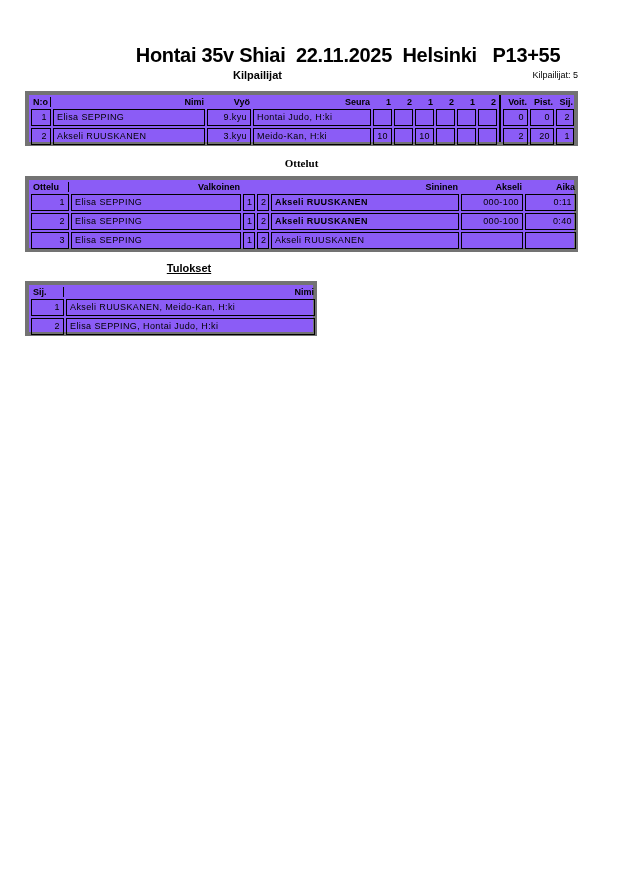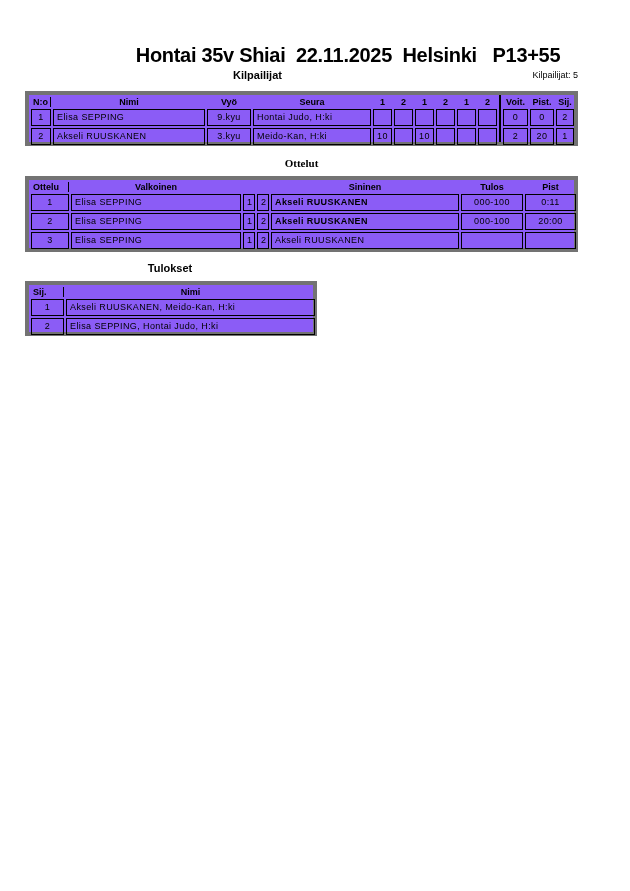--- a/index.html
+++ b/index.html
@@ -15,21 +15,21 @@
   .title {
     position: absolute; top: 44px; left: 3px; width: 630px;
     text-align: center; font-size: 20px; font-weight: bold;
     white-space: pre; letter-spacing: -0.3px; padding-left: 30px;
   }
   .heading {
     position: absolute; font-size: 11px; font-weight: bold; text-align: center;
   }
   #kilpailijat-heading { top: 69px; left: 25px; width: 465px; }
   #ottelut-heading    { top: 157px; left: 25px; width: 553px; font-family: Liberation Serif, serif; }
-  #tulokset-heading   { top: 262px; left: 24px; width: 292px; }
+  #tulokset-heading   { top: 262px; left: 43px; width: 292px; text-decoration: underline; }
   .count-label {
     position: absolute; top: 70px; left: 378px; width: 200px;
     text-align: right; font-size: 9px; font-weight: normal;
   }
 
   .judotbl {
     position: absolute;
     border: 4px solid #737373;
     background: #8b5cf6;
     box-sizing: border-box;
@@ -54,21 +54,21 @@
     border: none;
     font-size: 9px;
     font-weight: bold;
     height: 10px;
     line-height: 10px;
     padding: 0 1px;
     white-space: nowrap;
     overflow: hidden;
   }
   .judotbl th.first { text-align: left; border-right: 1px solid #000; padding-left: 2px; }
-  .c { text-align: center; }
+  .c { text-align: right; }
   .l { text-align: left; }
 
   #competitors-table { left: 25px; top: 91px;  width: 553px; height: 55px; display: flex; align-items: stretch; }
   #matches-table     { left: 25px; top: 176px; width: 553px; height: 76px; }
   #results-table     { left: 25px; top: 281px; width: 292px; height: 55px; }
 
   .vdivider { width: 2px; background: #000; flex: 0 0 2px; }
 
   .bold { font-weight: bold; }
 </style>
@@ -175,40 +175,40 @@
           <col style="width:62px">
           <col style="width:51px">
       </colgroup>
       <tbody>
           <tr>
         <th class="first">Ottelu</th>
         <th class="c">Valkoinen</th>
         <th class="c"></th>
         <th class="c"></th>
         <th class="c">Sininen</th>
-        <th class="c">Tulos</th>
-        <th class="c">Pist</th>
+        <th class="c">Akseli</th>
+        <th class="c">Aika</th>
       </tr>
       <tr>
         <td class="c">1</td>
         <td class="l">Elisa SEPPING</td>
         <td class="c">1</td>
         <td class="c">2</td>
         <td class="l bold">Akseli RUUSKANEN</td>
         <td class="c">000-100</td>
         <td class="c">0:11</td>
       </tr>
       <tr>
         <td class="c">2</td>
         <td class="l">Elisa SEPPING</td>
         <td class="c">1</td>
         <td class="c">2</td>
         <td class="l bold">Akseli RUUSKANEN</td>
         <td class="c">000-100</td>
-        <td class="c">20:00</td>
+        <td class="c">0:40</td>
       </tr>
       <tr>
         <td class="c">3</td>
         <td class="l">Elisa SEPPING</td>
         <td class="c">1</td>
         <td class="c">2</td>
         <td class="l">Akseli RUUSKANEN</td>
         <td class="c"></td>
         <td class="c"></td>
       </tr>

